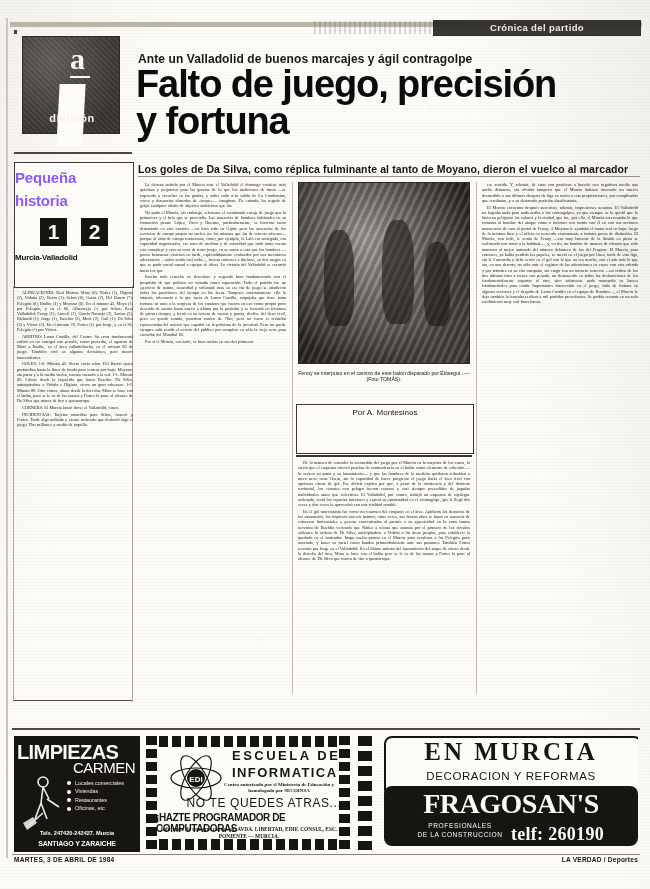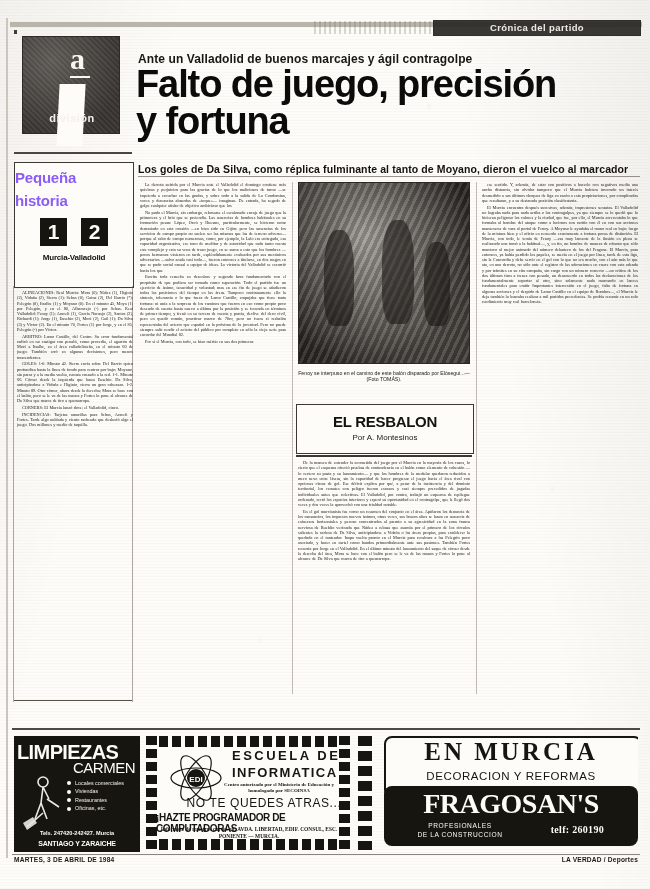--- a/index.html
+++ b/index.html
@@ -81,21 +81,21 @@
   .ftxt p.lead{text-indent:5px;}
   .rail-top-rule{position:absolute;left:14px;top:152px;width:118px;height:2px;background:#4a463f;}
   .peq-box{position:absolute;left:14px;top:162px;width:118px;height:124px;
     border:1px solid #3d3a34;background:#fdfcf8;}
   .peq-title{text-align:left;font-family:"Liberation Sans",sans-serif;font-weight:700;
     color:#8b5cf6;font-size:15px;line-height:16px;margin-top:7px;letter-spacing:-.2px;}
   .score-row{display:flex;justify-content:center;gap:14px;margin-top:9px;}
   .score-num{width:27px;height:28px;background:#17150f;color:#fdfcf8;
     font-family:"Liberation Sans",sans-serif;font-weight:700;font-size:21px;
     line-height:28px;text-align:center;}
-  .teams{text-align:center;font-family:"Liberation Sans",sans-serif;font-weight:700;
+  .teams{font-family:"Liberation Sans",sans-serif;font-weight:700;
     font-size:8px;margin-top:7px;color:#14120f;letter-spacing:-.2px;}
 
   .rail-body{position:absolute;left:15px;top:290px;width:116px;height:408px;
     padding:0 2px;}
   .rail-body .ftxt{text-align:justify;}
 
   .rail-rule{position:absolute;left:14px;top:700px;width:118px;height:1px;background:#555048;}
   .rail-side-l{position:absolute;left:13px;top:286px;width:1px;height:416px;background:#6a655c;opacity:.55;}
   .rail-side-r{position:absolute;left:132px;top:286px;width:1px;height:416px;background:#6a655c;opacity:.55;}
 
@@ -179,21 +179,21 @@
     font-family:"Liberation Serif",serif;font-weight:700;font-size:25px;letter-spacing:3px;}
   .ad3 .deco{position:absolute;left:26px;top:34px;width:254px;text-align:center;color:#17150f;
     font-family:"Liberation Sans",sans-serif;font-size:11.5px;letter-spacing:.6px;}
   .ad3 .dark-card{position:absolute;left:26px;top:50px;width:254px;height:60px;
     background:#17150f;border-radius:8px;}
   .ad3 .brand{position:absolute;left:26px;top:52px;width:254px;text-align:center;color:#fdfcf8;
     font-family:"Liberation Serif",serif;font-weight:700;font-size:28px;letter-spacing:-.5px;}
   .ad3 .prof{position:absolute;left:42px;top:86px;width:120px;text-align:center;color:#fdfcf8;
     font-family:"Liberation Sans",sans-serif;font-size:6.6px;line-height:8.6px;letter-spacing:.6px;}
   .ad3 .tel{position:absolute;right:34px;top:88px;color:#fdfcf8;
-    font-family:"Liberation Serif",serif;font-weight:700;font-size:10px;letter-spacing:.3px;}
+    font-family:"Liberation Serif",serif;font-weight:700;font-size:18px;letter-spacing:.3px;}
   .ad3 .sidebars{position:absolute;left:0;top:0;width:14px;height:114px;
     background:repeating-linear-gradient(180deg,#17150f 0 10px,#fdfcf8 10px 15px);}
 
   
   .foot-rule{position:absolute;left:12px;right:10px;top:854px;height:1px;background:#8a857c;}
   .foot-left{position:absolute;left:14px;top:856px;color:#1b1814;
     font-family:"Liberation Sans",sans-serif;font-weight:700;font-size:6.6px;letter-spacing:.2px;}
   .foot-right{position:absolute;right:12px;top:856px;color:#1b1814;
     font-family:"Liberation Sans",sans-serif;font-weight:700;font-size:6.6px;letter-spacing:.2px;}
   .edge-l{position:absolute;left:6px;top:18px;width:2px;height:840px;background:#cac6bd;}
@@ -259,21 +259,20 @@
   <div class="vrule" style="left:292px;top:182px;height:512px;"></div>
 
   <div class="photo">
     <div class="fig" style="left:26px;top:48px;width:30px;height:96px;"></div>
     <div class="fig" style="left:84px;top:38px;width:32px;height:104px;"></div>
     <div class="fig" style="left:126px;top:60px;width:26px;height:84px;"></div>
   </div>
   <div class="photo-cap">Fenoy se interpuso en el camino de este balón disparado por Elósegui...—(Foto TOMÁS).</div>
 
   <div class="resbalon">
-    <div class="t">EL RESBALON</div>
     <div class="b">Por A. Montesinos</div>
   </div>
   <div class="resbalon-rule"></div>
 
   <div class="col" style="left:298px;top:460px;width:172px;height:236px;">
     <div class="ftxt" style="height:236px;">
       <p class="lead">De la manera de entender la acometida del juego por el Murcia en la mayoría de los casos, lo cierto que el esquema ofreció pruebas de contundencia en el balón como elemento de cohesión —lo certero su pasta y su lanzamiento— y que los hombres de la medular quedaron reducidos a mero nexo entre líneas, sin la capacidad de hacer progresar el juego hacia el área rival con opciones claras de gol. Ese déficit explica por qué, a pesar de la insistencia y del dominio territorial, los remates con peligro fueron escasos y casi siempre precedidos de jugadas individuales antes que colectivas. El Valladolid, por contra, trabajó un esquema de repliegue ordenado, cerró los espacios interiores y esperó su oportunidad en el contragolpe, que le llegó dos veces y dos veces la aprovechó con una frialdad notable.</p>
       <p>En el gol murcianista fue como un resumen del conjunto en el área. Apiñaron los denuncia de los cansancios, los impresos nuevos ánimos, otras veces, sus brazos altos se lanza en ausencia de esfuerzos horizontales y pecoso concentrados al premio a su agresividad en la zona franca nerviosa de Rueblio vecinada que Núñez a rebasa que asumía por el primero de los círculos salientes la cadena de Da Silva, anticipándose a Vidaña o las áreas propias, para establecer la quedada en el tanteador. Inapa vuelta pronto en el Murcia para recalcara a las Pelegrín poco asociado, y hacer en cartel como bandos primordialmente ante sus pasiones. También Fortes recurría por Jorge en el Valladolid. En el último minuto del lanzamiento del saque de córner desde la derecha del área, Mora se hace con el balón pero se le va de las manos y Fortes lo pone al alcance de Da Silva que marca de tiro a quemarropa.</p>
     </div>
   </div>

